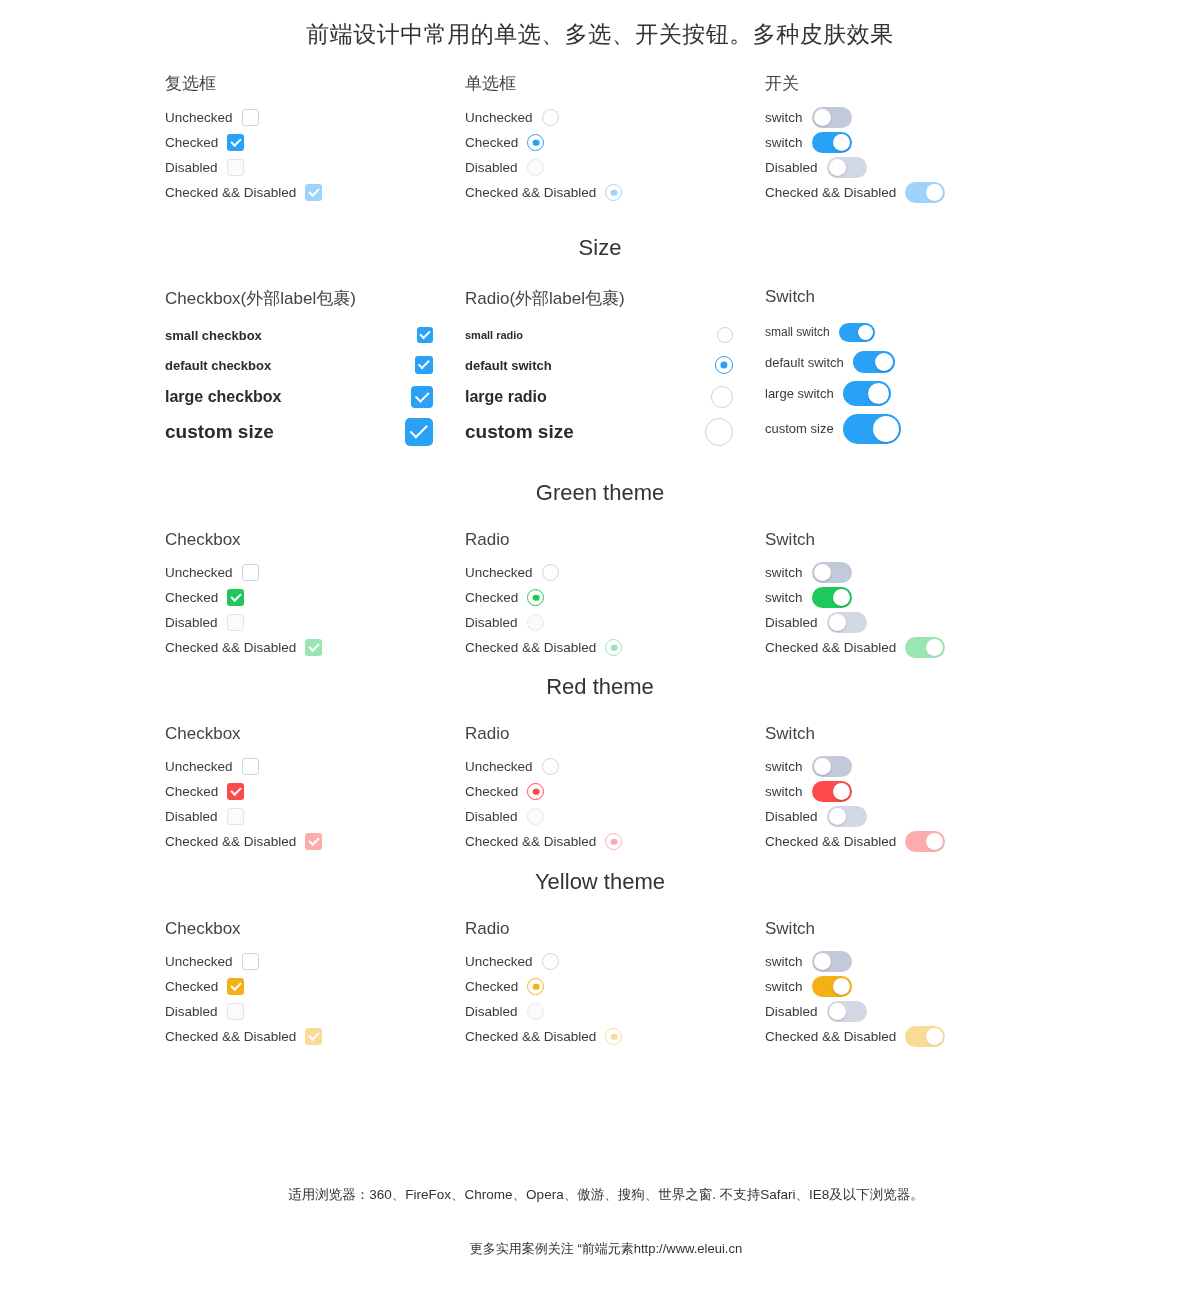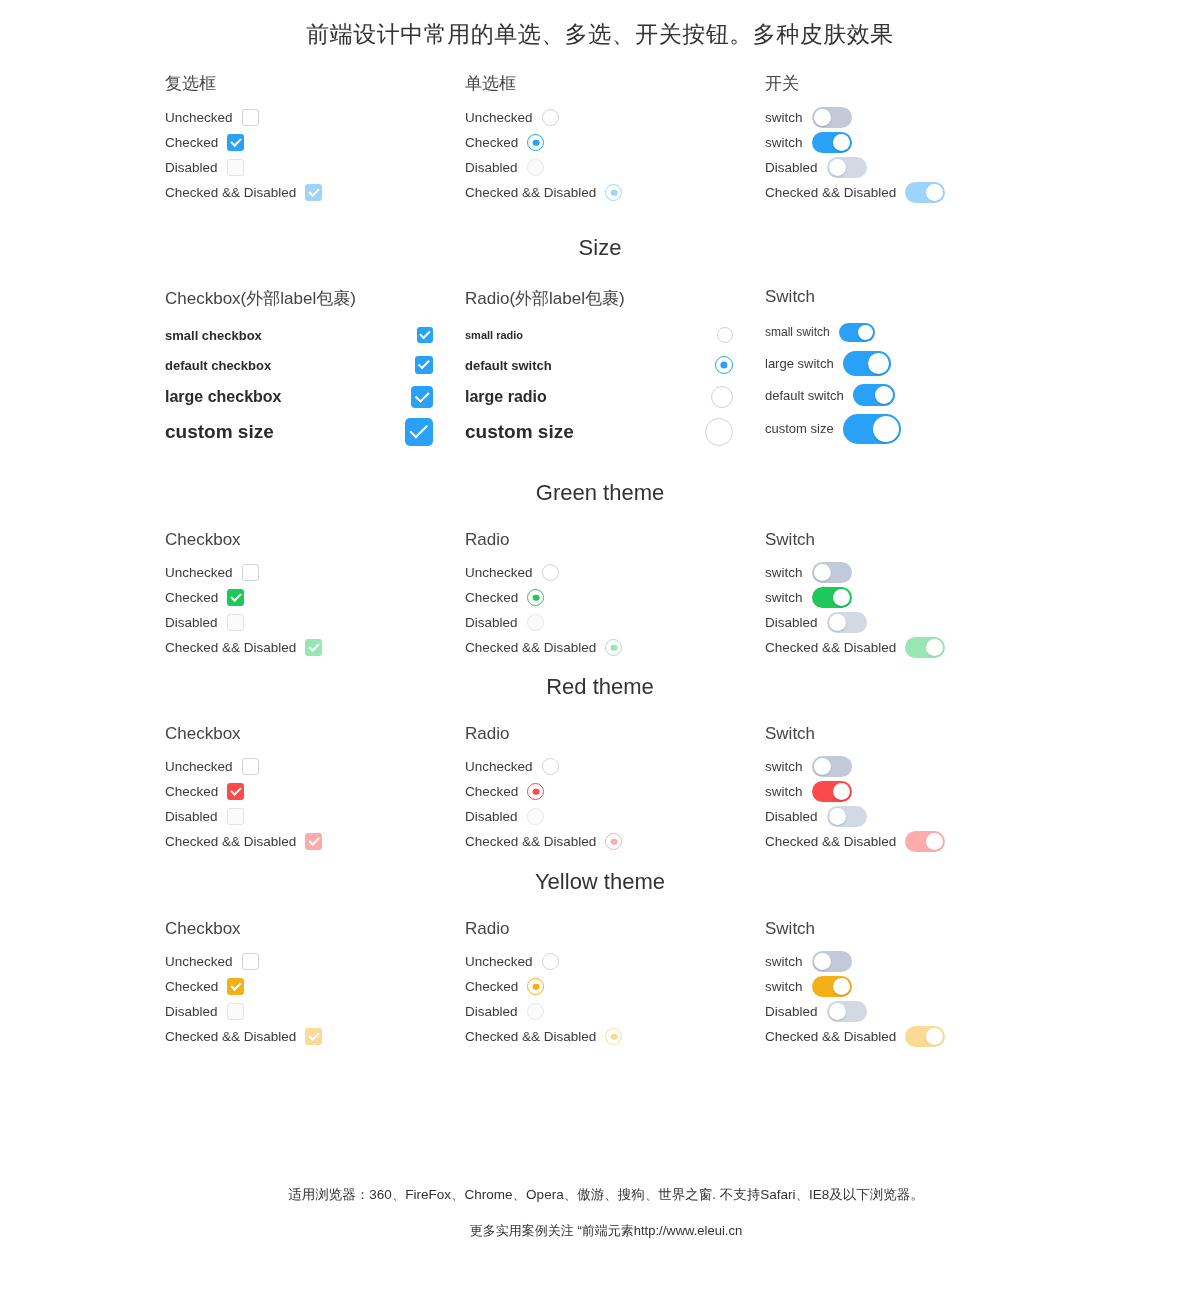--- a/index.html
+++ b/index.html
@@ -126,21 +126,21 @@
   .size-lbl { font-weight: bold; color: #2b2b2b; }
   .size-ctl-right { margin-left: auto; display: flex; align-items: center; }
 
   .footer {
     position: absolute;
     left: 12px; right: 0;
     text-align: center;
     font-size: 13.5px;
     color: #333;
   }
-  .footer-line2 { margin-top: 18px; font-size: 13px; }
+  .footer-line2 { margin-top: 36px; font-size: 13px; }
 </style>
 </head>
 <body>
 
 <div class="page">
 
   <h1 class="main-title">前端设计中常用的单选、多选、开关按钮。多种皮肤效果</h1>
 
   <div class="cols" style="margin-top:22px;">
     <div class="col-cb">
@@ -311,33 +311,33 @@
         <div class="col-head">Switch</div>
         <div id="size-sw">
             <div class="row" style="height: 30px;">
               <span class="lbl" style="font-size: 12px;">small switch</span>
               <span class="ctl">
                 <span class="sw on" style="width: 36px; height: 19px; border-radius: 9.5px; background: rgb(41, 161, 247);">
                   <span class="knob" style="width: 15px; height: 15px; top: 2px; left: auto; right: 2px;"></span>
                 </span>
               </span>
             </div>
+            <div class="row" style="height: 30px;">
+              <span class="lbl" style="font-size: 13px;">default switch</span>
+              <span class="ctl">
+                <span class="sw on" style="width: 42px; height: 22px; border-radius: 11px; background: rgb(41, 161, 247);">
+                  <span class="knob" style="width: 18px; height: 18px; top: 2px; left: auto; right: 2px;"></span>
+                </span>
+              </span>
+            </div>
             <div class="row" style="height: 33px;">
               <span class="lbl" style="font-size: 13px;">large switch</span>
               <span class="ctl">
                 <span class="sw on" style="width: 48px; height: 25px; border-radius: 12.5px; background: rgb(41, 161, 247);">
                   <span class="knob" style="width: 21px; height: 21px; top: 2px; left: auto; right: 2px;"></span>
-                </span>
-              </span>
-            </div>
-            <div class="row" style="height: 30px;">
-              <span class="lbl" style="font-size: 13px;">default switch</span>
-              <span class="ctl">
-                <span class="sw on" style="width: 42px; height: 22px; border-radius: 11px; background: rgb(41, 161, 247);">
-                  <span class="knob" style="width: 18px; height: 18px; top: 2px; left: auto; right: 2px;"></span>
                 </span>
               </span>
             </div>
             <div class="row" style="height: 37px;">
               <span class="lbl" style="font-size: 13px;">custom size</span>
               <span class="ctl">
                 <span class="sw on" style="width: 58px; height: 30px; border-radius: 15px; background: rgb(41, 161, 247);">
                   <span class="knob" style="width: 26px; height: 26px; top: 2px; left: auto; right: 2px;"></span>
                 </span>
               </span>

